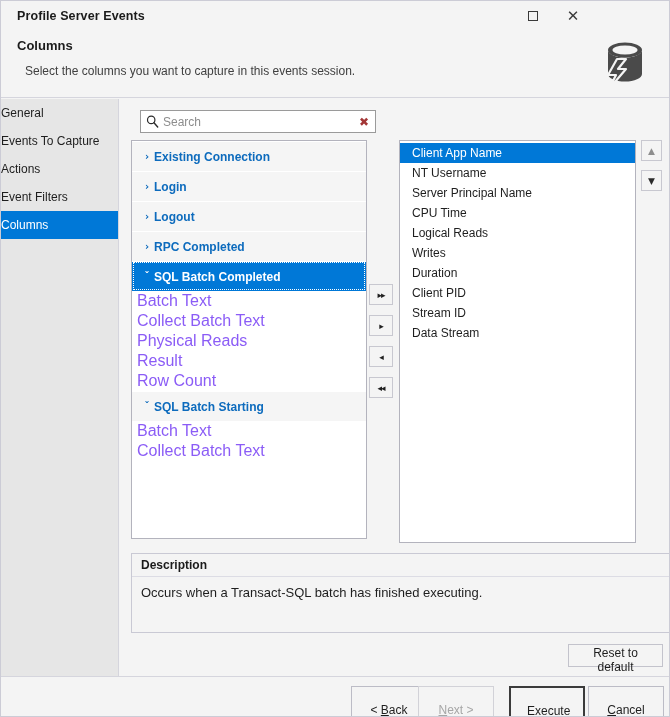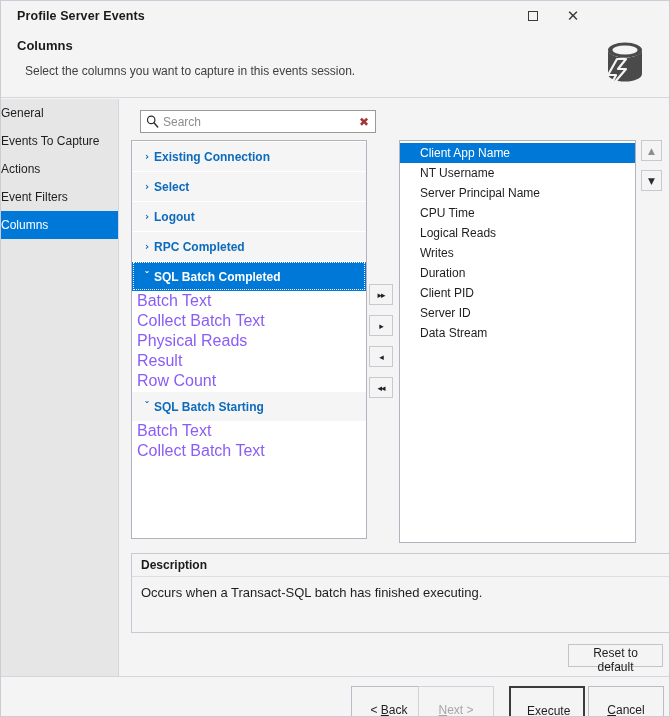--- a/index.html
+++ b/index.html
@@ -182,21 +182,21 @@
   .sel-panel {
     position: absolute; left: 279px; top: 41px;
     width: 237px; height: 403px;
     background: #ffffff;
     border: 1px solid #b3b3bd;
     overflow: hidden;
   }
   .sel-item {
     height: 20px;
     display: flex; align-items: center;
-    padding-left: 20px;
+    padding-left: 12px;
     font-size: 12px; color: #1e1e1e;
     cursor: default;
   }
   .sel-item:first-child { margin-top: 2px; }
   .sel-item.selected { background: #0078d7; color: #ffffff; }
 
   
   .order-btns { position: absolute; left: 521px; top: 41px; width: 22px; }
   .order-btn {
     width: 21px; height: 21px;
@@ -325,21 +325,21 @@
     </div>
 
     <div class="tree-panel">
       <div class="tree-group">
         <span class="chev">›</span>
         <span>Existing Connection</span>
       </div>
 
       <div class="tree-group">
         <span class="chev">›</span>
-        <span>Select</span>
+        <span>Login</span>
       </div>
 
       <div class="tree-group">
         <span class="chev">›</span>
         <span>Logout</span>
       </div>
 
       <div class="tree-group">
         <span class="chev">›</span>
         <span>RPC Completed</span>
@@ -372,21 +372,21 @@
 
     <div class="sel-panel">
       <div class="sel-item selected">Client App Name</div>
       <div class="sel-item">NT Username</div>
       <div class="sel-item">Server Principal Name</div>
       <div class="sel-item">CPU Time</div>
       <div class="sel-item">Logical Reads</div>
       <div class="sel-item">Writes</div>
       <div class="sel-item">Duration</div>
       <div class="sel-item">Client PID</div>
-      <div class="sel-item">Server ID</div>
+      <div class="sel-item">Stream ID</div>
       <div class="sel-item">Data Stream</div>
     </div>
 
     <div class="order-btns">
       <div class="order-btn up">▲</div>
       <div class="order-btn down">▼</div>
     </div>
 
     <div class="desc-panel">
       <div class="desc-head">Description</div>

